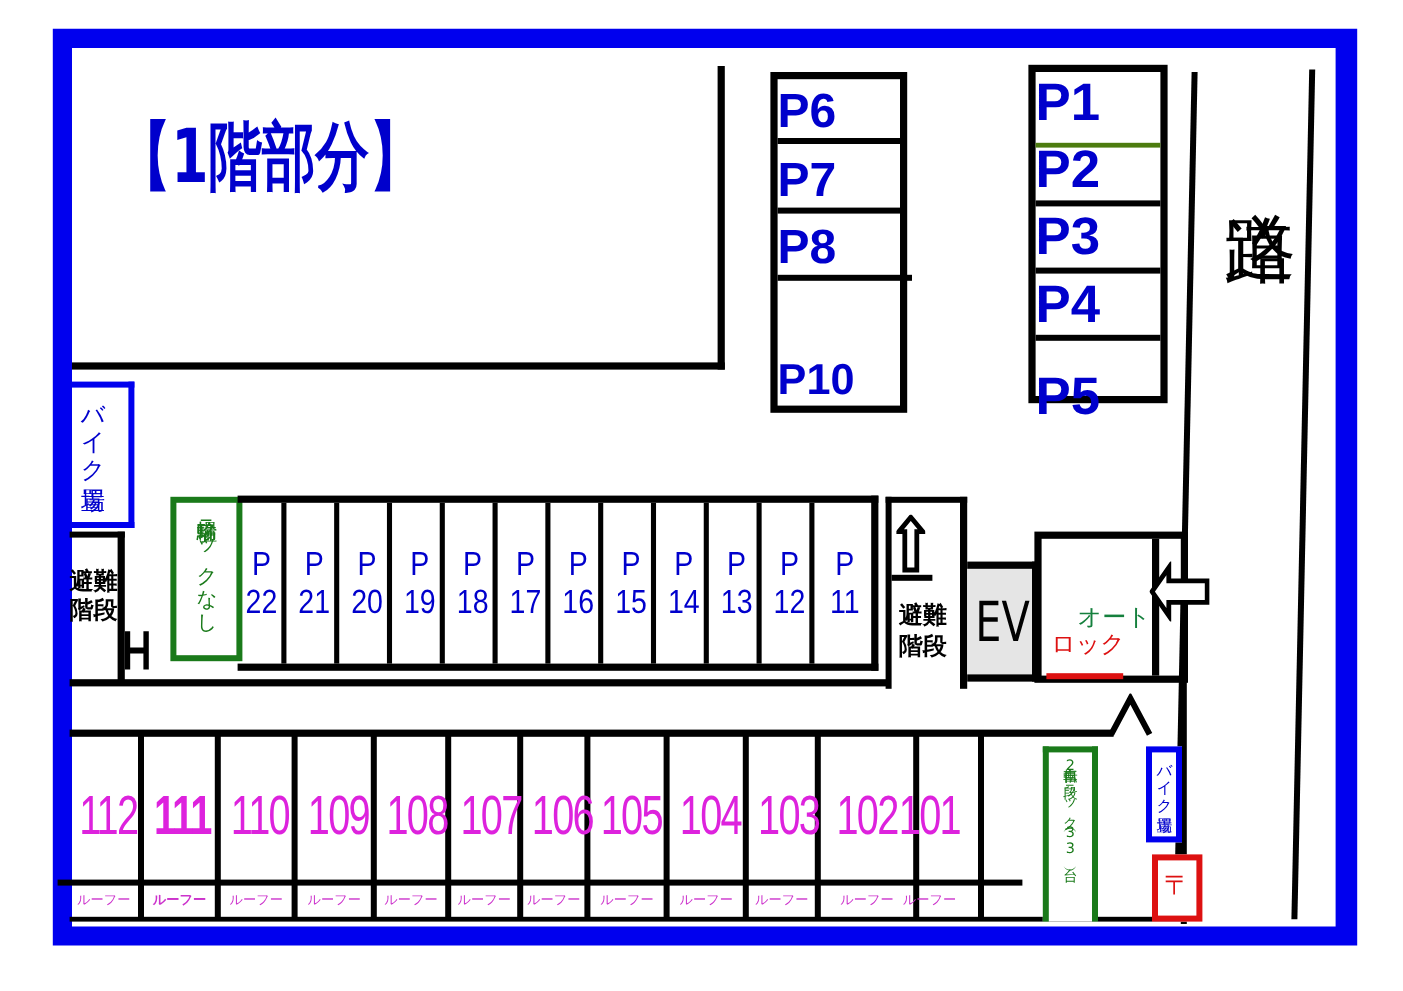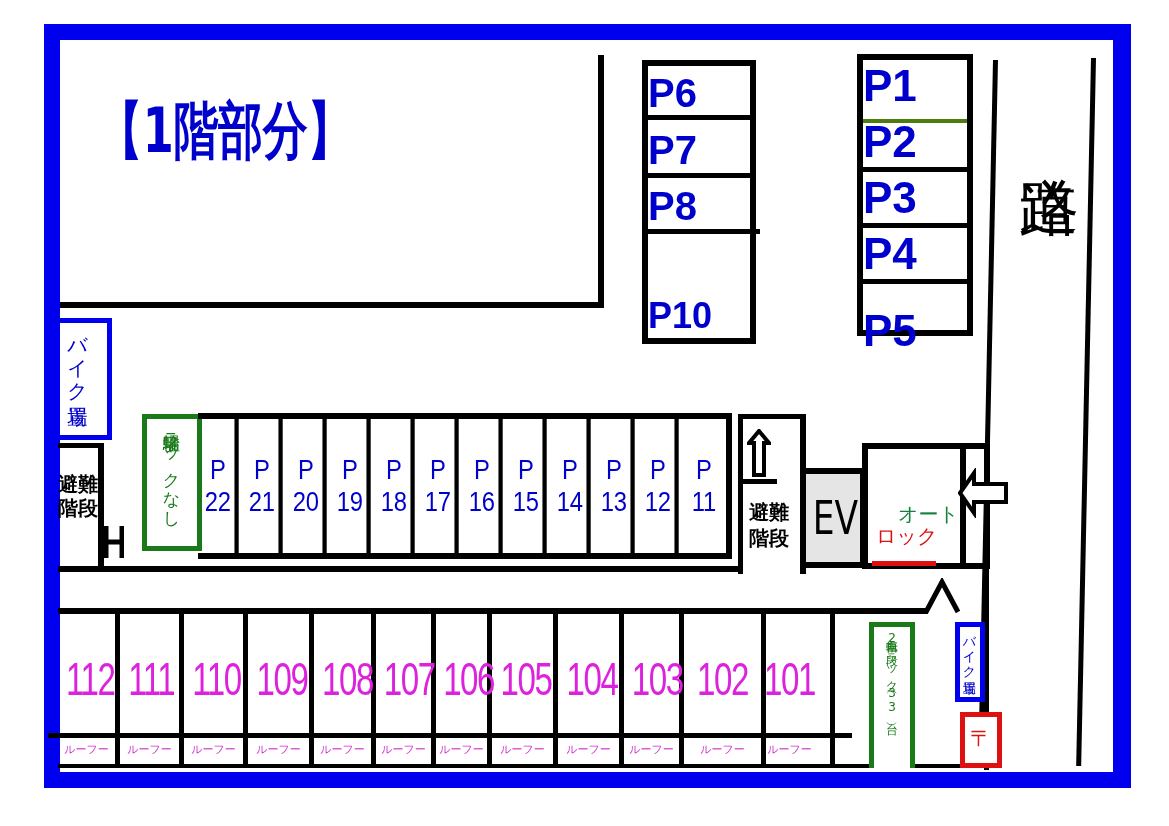--- a/index.html
+++ b/index.html
@@ -151,21 +151,21 @@
 
 <div class="abs blk" style="left:58px;top:608px;width:870px;height:6px;"></div>
 <div class="abs blk" style="left:48px;top:733px;width:804px;height:5px;"></div>
 <div class="abs blk" style="left:58px;top:764px;width:930px;height:4px;"></div>
 
 <div class="abs" style="left:58px;top:612px;width:800px;height:154px;">
   <div class="unit" style="left:0;width:62px;">
       <div class="unit-num">112</div>
       <div class="unit-sub">ルーフー</div>
     </div>
-  <div class="unit" style="left:62px;width:64px;">
+  <div class="unit" style="left:62px;width:64px;font-weight:bold;">
       <div class="unit-num">111</div>
       <div class="unit-sub">ルーフー</div>
     </div>
   <div class="unit" style="left:126px;width:64px;">
       <div class="unit-num">110</div>
       <div class="unit-sub">ルーフー</div>
     </div>
   <div class="unit" style="left:190px;width:66px;">
       <div class="unit-num">109</div>
       <div class="unit-sub">ルーフー</div>
@@ -191,21 +191,21 @@
       <div class="unit-sub">ルーフー</div>
     </div>
   <div class="unit" style="left:566px;width:60px;">
       <div class="unit-num">103</div>
       <div class="unit-sub">ルーフー</div>
     </div>
   <div class="unit" style="left:626px;width:82px;">
       <div class="unit-num">102</div>
       <div class="unit-sub">ルーフー</div>
     </div>
-  <div class="unit" style="left:691px;width:86px;">
+  <div class="unit" style="left:676px;width:86px;">
       <div class="unit-num">101</div>
       <div class="unit-sub">ルーフー</div>
     </div>
 </div>
 
 <div class="abs" style="left:869px;top:622px;width:46px;height:146px;border:5px solid #1a7a1a;border-bottom:none;background:#fff;">
   <div class="vtext" style="color:#1a7a1a;font-size:12px;line-height:16px;height:138px;margin:4px auto 0;">自転車2段ラック（33台）</div>
 </div>
 
 <div class="abs" style="left:955px;top:622px;width:30px;height:80px;border:5px solid #0000ee;background:#fff;">

